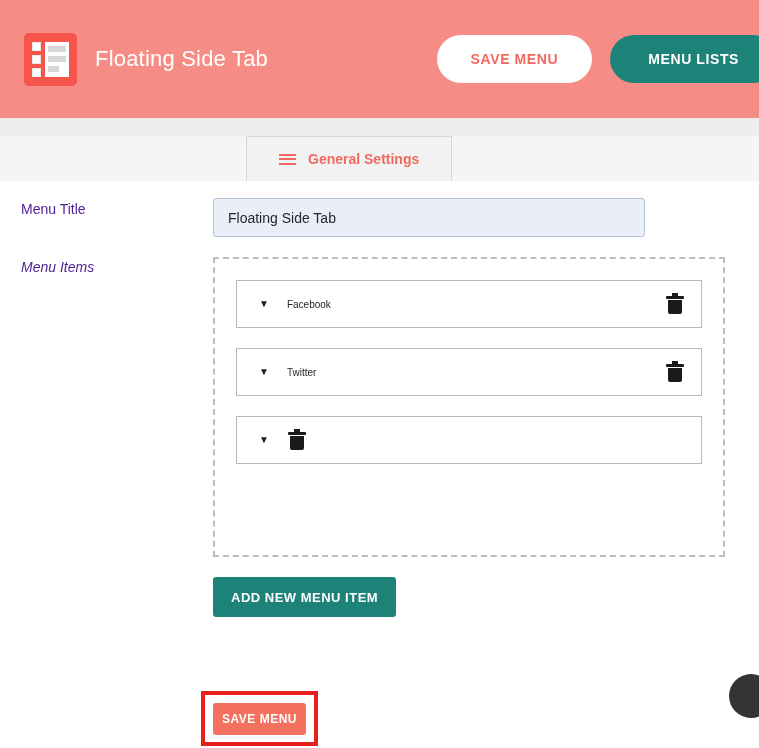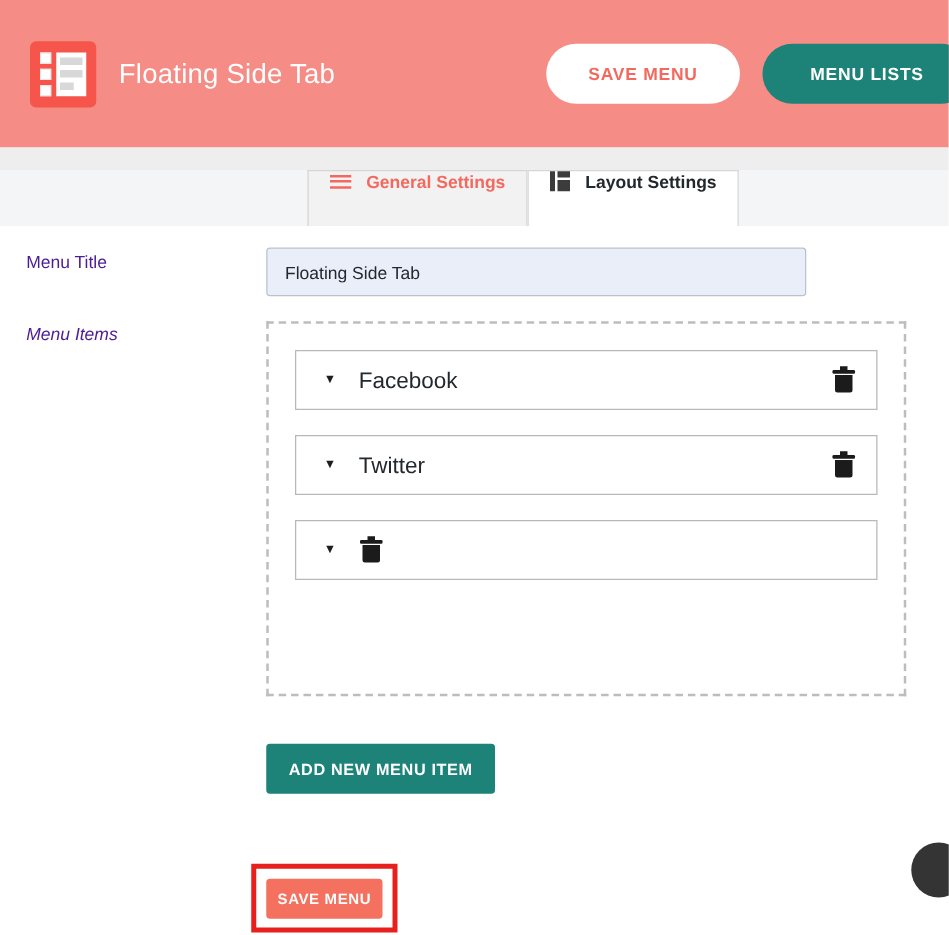--- a/index.html
+++ b/index.html
@@ -130,23 +130,23 @@
   #settings-tabs {
     position: absolute;
     left: 246px; top: 136px;
     display: flex;
     align-items: flex-end;
     height: 45px;
   }
   .tab {
     height: 45px;
     display: flex;
-    align-items: flex-start;
+    align-items: center;
     gap: 12px;
-    padding: 0 17px;
+    padding: 0 32px;
     border: 1px solid #d6d6d6;
     border-bottom: none;
     font-size: 14px;
     font-weight: bold;
     cursor: pointer;
     background: #f2f2f2;
     color: #f26a5f;
     margin-top: 44px;
   }
   .tab.active {
@@ -221,21 +221,21 @@
     cursor: pointer;
   }
   .mi-caret {
     color: #1d1d1d;
     font-size: 10px;
     line-height: 1;
     margin-right: 18px;
   }
   .mi-label {
     flex: 1;
-    font-size: 18px;
+    font-size: 10px;
     color: #23282d;
   }
   .mi-trash {
     width: 20px; height: 22px;
     position: relative;
     cursor: pointer;
   }
   .mi-trash .lid {
     position: absolute; left: 1px; top: 3px;
     width: 18px; height: 3px; background: #1b1b1b; border-radius: 1px;
@@ -245,21 +245,21 @@
     width: 6px; height: 3px; background: #1b1b1b;
   }
   .mi-trash .can {
     position: absolute; left: 3px; top: 7px;
     width: 14px; height: 14px; background: #1b1b1b;
     border-radius: 0 0 2px 2px;
   }
 
   #add-new-menu-item-button {
     position: absolute;
-    left: 213px; top: 595px;
+    left: 213px; top: 577px;
     height: 40px;
     padding: 0 18px;
     background: #1d8277;
     color: #ffffff;
     border: none;
     border-radius: 3px;
     font-family: "Liberation Sans", sans-serif;
     font-size: 13px;
     font-weight: bold;
     letter-spacing: .5px;
@@ -332,30 +332,20 @@
     <span class="tab-icon hamburger">
       <span>
           <i></i>
           <i></i>
           <i></i>
         </span>
     </span>
     <span>General Settings</span>
   </div>
 
-  <div class="tab active">
-    <span class="tab-icon">
-      <span class="layout-ico">
-          <span class="l1"></span>
-          <span class="l2"></span>
-          <span class="l3"></span>
-        </span>
-    </span>
-    <span>Layout Settings</span>
-  </div>
 
 </div>
 
 <div id="content"></div>
 
 <div class="field-label" id="label-menu-title">Menu Title</div>
 
 <input id="menu-title-input" type="text" value="Floating Side Tab" style="">
 
 <div class="field-label" id="label-menu-items">Menu Items</div>

